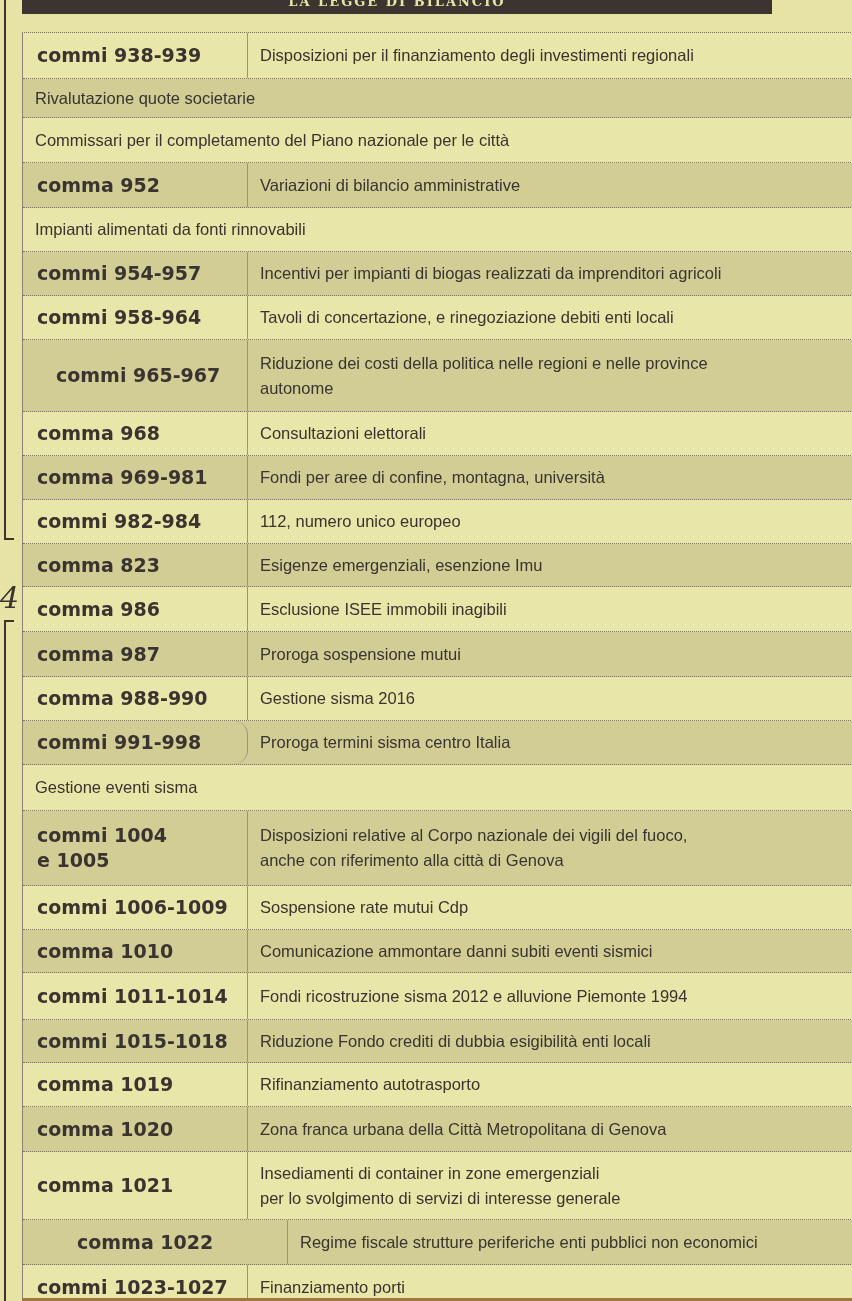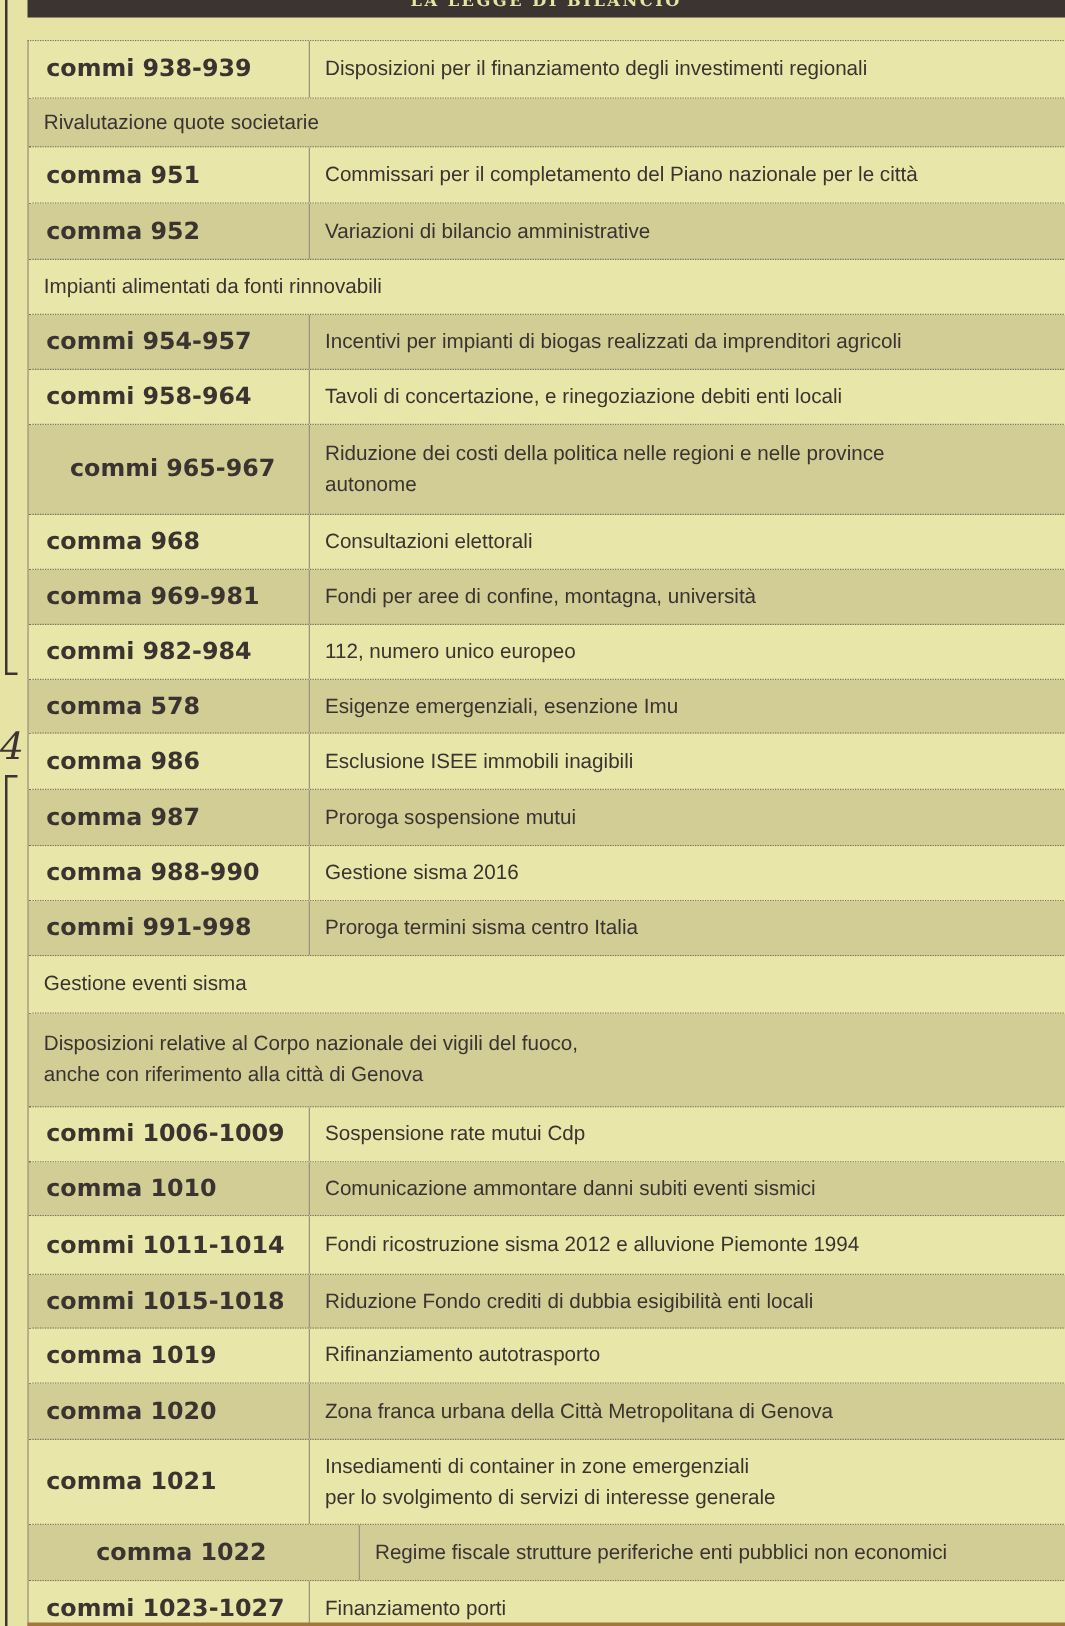--- a/index.html
+++ b/index.html
@@ -4,21 +4,21 @@
 <style>
   html, body { margin: 0; padding: 0; }
   body {
     width: 852px; height: 1301px; overflow: hidden;
     background: #e6e3a4;
     font-family: "DejaVu Sans", "Liberation Sans", sans-serif;
     color: #3a3330;
     position: relative;
   }
   .header-bar {
-    position: absolute; left: 22px; top: 0; width: 830px; height: 14px;
+    position: absolute; left: 22px; top: 0; width: 750px; height: 14px;
     background: #3b3431;
     color: #e6e3a4;
     font-family: "DejaVu Serif", "Liberation Serif", serif;
     font-weight: bold; font-size: 13px; letter-spacing: 2px;
     text-align: center; line-height: 4px; overflow: hidden;
   }
   .left-rule {
     position: absolute; left: 4px; top: 0; width: 2px; background: #3b3431;
   }
   .left-rule.top { height: 540px; }
@@ -72,21 +72,20 @@
 
 <div class="table" id="tbl">
     <div class="row" style="height: 45px;">
       <div class="cell-ref" style="white-space: pre-line;">commi 938-939</div>
       <div class="cell-desc">Disposizioni per il finanziamento degli investimenti regionali</div>
     </div>
     <div class="row shaded" style="height: 38px;">
       <div class="cell-desc">Rivalutazione quote societarie</div>
     </div>
     <div class="row" style="height: 44px;">
-      <div class="cell-ref" style="white-space: pre-line;">comma 951</div>
       <div class="cell-desc">Commissari per il completamento del Piano nazionale per le città</div>
     </div>
     <div class="row shaded" style="height: 44px;">
       <div class="cell-ref" style="white-space: pre-line; text-align: right;">comma 952</div>
       <div class="cell-desc">Variazioni di bilancio amministrative</div>
     </div>
     <div class="row" style="height: 43px;">
       <div class="cell-desc">Impianti alimentati da fonti rinnovabili</div>
     </div>
     <div class="row shaded" style="height: 43px;">
@@ -108,43 +107,45 @@
     </div>
     <div class="row shaded" style="height: 43px;">
       <div class="cell-ref" style="white-space: pre-line;">comma 969-981</div>
       <div class="cell-desc">Fondi per aree di confine, montagna, università</div>
     </div>
     <div class="row" style="height: 43px;">
       <div class="cell-ref" style="white-space: pre-line;">commi 982-984</div>
       <div class="cell-desc">112, numero unico europeo</div>
     </div>
     <div class="row shaded" style="height: 42px;">
-      <div class="cell-ref" style="white-space: pre-line;">comma 578</div>
+      <div class="cell-ref" style="white-space: pre-line;">comma 823</div>
       <div class="cell-desc">Esigenze emergenziali, esenzione Imu</div>
     </div>
     <div class="row" style="height: 44px;">
       <div class="cell-ref" style="white-space: pre-line;">comma 986</div>
       <div class="cell-desc">Esclusione ISEE immobili inagibili</div>
     </div>
     <div class="row shaded" style="height: 44px;">
       <div class="cell-ref" style="white-space: pre-line;">comma 987</div>
       <div class="cell-desc">Proroga sospensione mutui</div>
     </div>
     <div class="row" style="height: 43px;">
       <div class="cell-ref" style="white-space: pre-line;">comma 988-990</div>
       <div class="cell-desc">Gestione sisma 2016</div>
     </div>
     <div class="row shaded" style="height: 43px;">
-      <div class="cell-ref" style="white-space: pre-line;">commi 991-998</div>
+      <div class="cell-ref" style="white-space: pre-line; border-radius: 14px;">commi 991-998</div>
       <div class="cell-desc">Proroga termini sisma centro Italia</div>
     </div>
     <div class="row" style="height: 45px;">
       <div class="cell-desc">Gestione eventi sisma</div>
     </div>
     <div class="row shaded" style="height: 74px;">
+      <div class="cell-ref" style="white-space: pre-line;">commi 1004
+e 1005</div>
       <div class="cell-desc">Disposizioni relative al Corpo nazionale dei vigili del fuoco,
 anche con riferimento alla città di Genova</div>
     </div>
     <div class="row" style="height: 43px;">
       <div class="cell-ref" style="white-space: pre-line;">commi 1006-1009</div>
       <div class="cell-desc">Sospensione rate mutui Cdp</div>
     </div>
     <div class="row shaded" style="height: 42px;">
       <div class="cell-ref" style="white-space: pre-line;">comma 1010</div>
       <div class="cell-desc">Comunicazione ammontare danni subiti eventi sismici</div>

